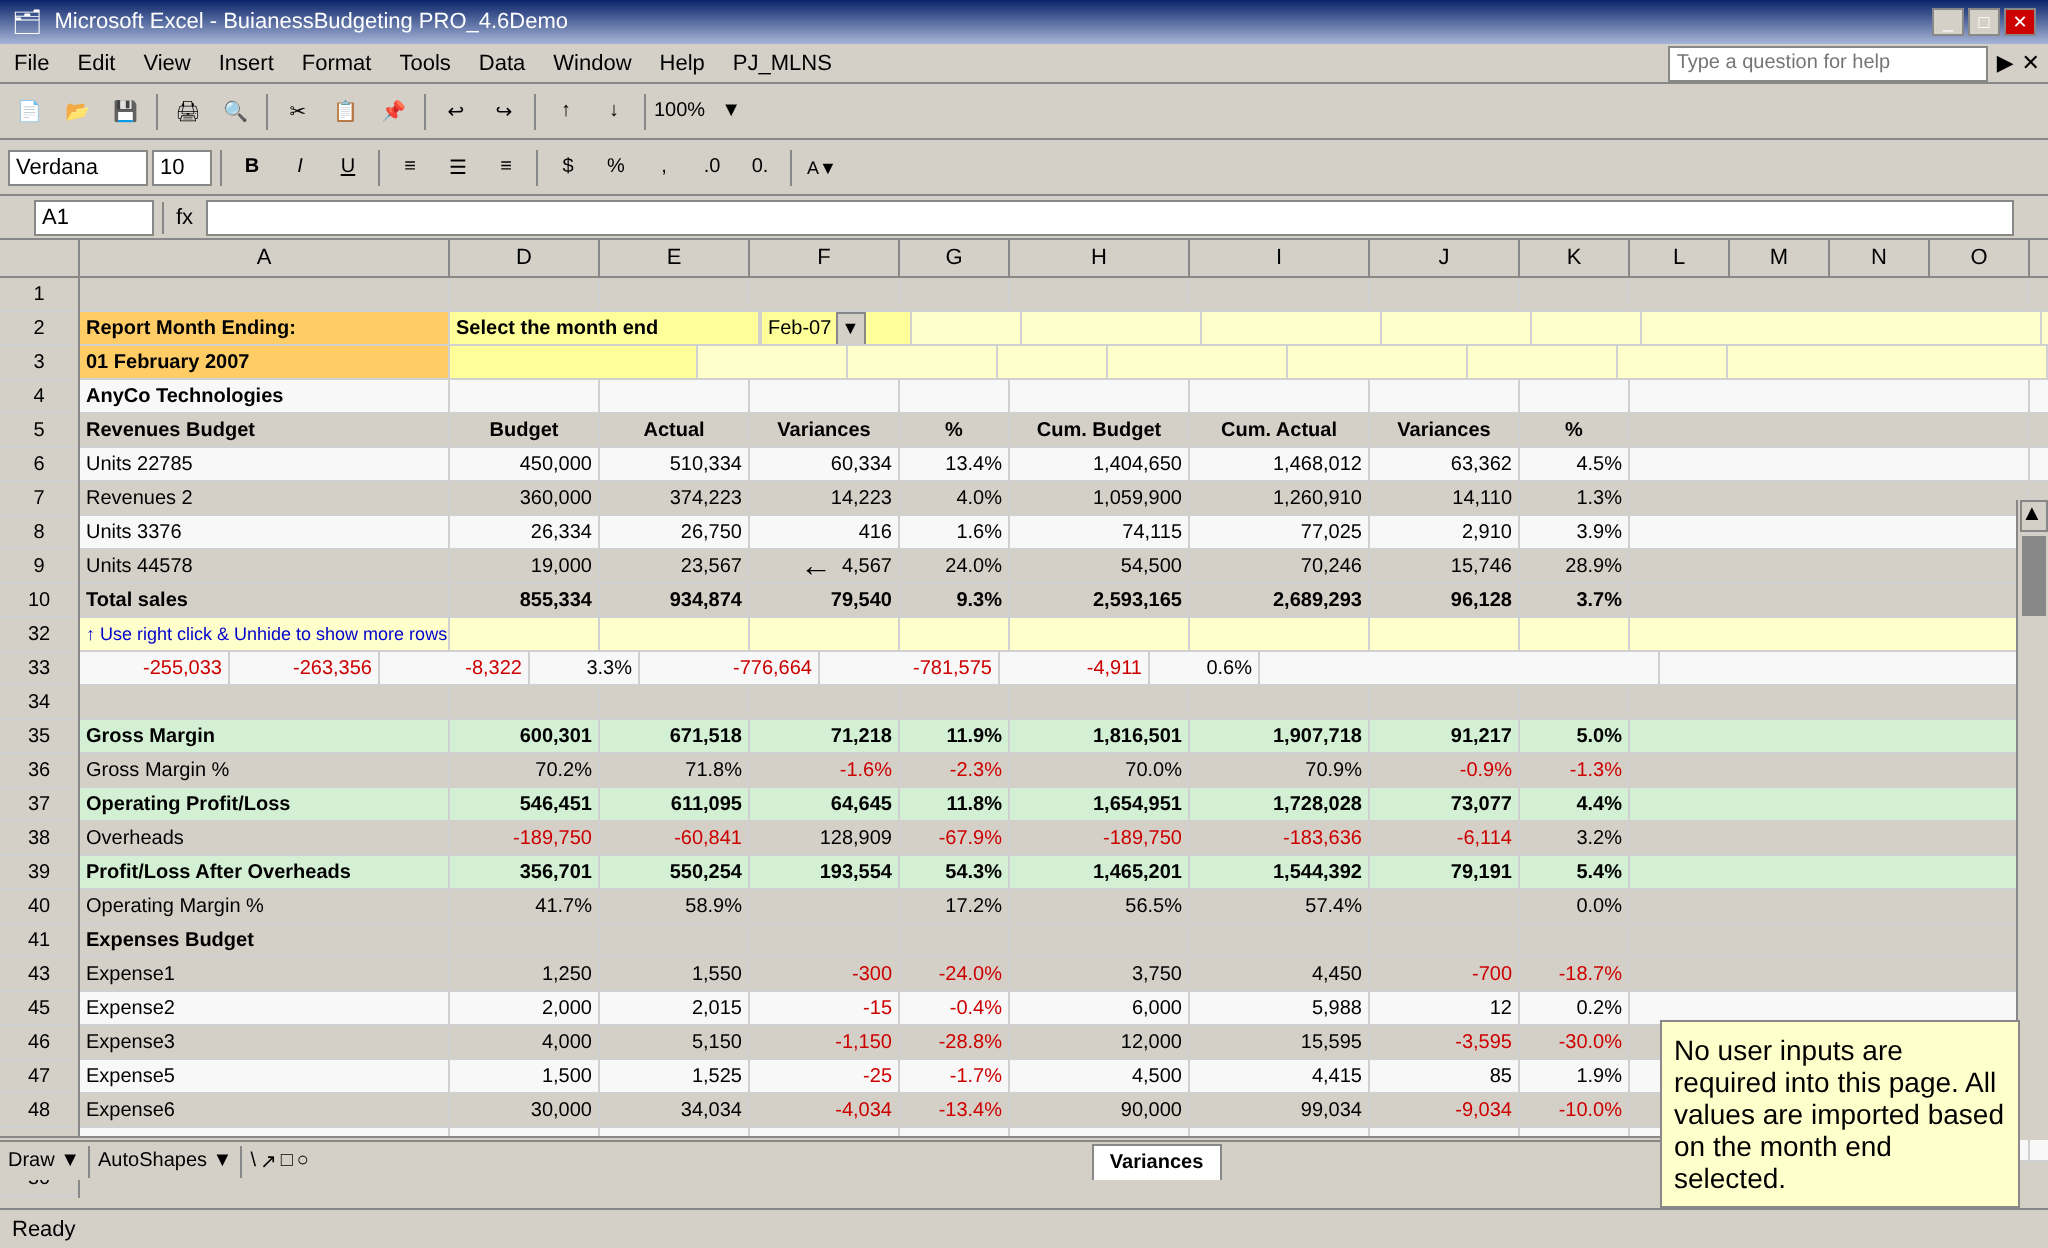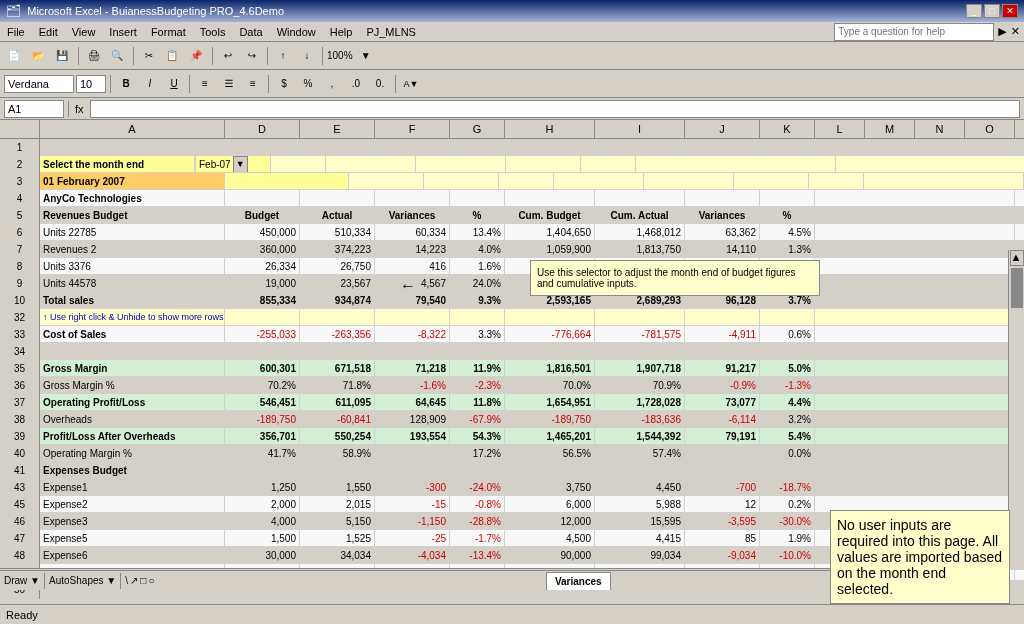--- a/index.html
+++ b/index.html
@@ -57,21 +57,21 @@
       display: flex; align-items: center; justify-content: center;
       font-size: 10px;
       cursor: pointer;
     }
     .toolbar-sep { width: 1px; height: 18px; background: #888; margin: 0 2px; }
 
     
     .formula-bar {
       background: #d4d0c8;
       border-bottom: 1px solid #888;
-      padding: 2px 4px;
+      padding: 2px 17px;
       height: 22px;
       display: flex;
       align-items: center;
       gap: 4px;
     }
     .name-box {
       width: 60px; height: 18px;
       border: 1px solid #888;
       background: white;
       font-size: 11px;
@@ -446,20 +446,21 @@
           <div class="cell c-f"></div>
           <div class="cell c-g"></div>
           <div class="cell c-h"></div>
           <div class="cell c-i"></div>
           <div class="cell c-j"></div>
           <div class="cell c-k"></div>
           <div class="cell c-l c-m c-n c-o c-p" style="width:200px;"></div>
         </div>
 
         <div class="grid-row" style="background:#ffffcc;">
+          <div class="cell c-a bold yellow-bg" style="background:#ffcc66;">Report Month Ending:</div>
           <div class="cell c-d bold" style="background:#ffff99; width:155px; min-width:155px;">Select the month end</div>
           <div class="cell c-e" style="width:0; min-width:0; padding:0;"></div>
           <div class="cell c-f" style="background:#ffff99;">
             <span style="margin-right:2px;text-align:center;">Feb-07</span>
             <span style="background:#d4d0c8; border:1px solid #888; font-size:9px; padding:0 2px; cursor:pointer;">▼</span>
           </div>
           <div class="cell c-g"></div>
           <div class="cell c-h"></div>
           <div class="cell c-i"></div>
           <div class="cell c-j"></div>
@@ -519,21 +520,21 @@
           <div class="cell" style="width:200px;"></div>
         </div>
 
         <div class="grid-row">
           <div class="cell c-a">Revenues 2</div>
           <div class="cell c-d num">360,000</div>
           <div class="cell c-e num">374,223</div>
           <div class="cell c-f num">14,223</div>
           <div class="cell c-g num">4.0%</div>
           <div class="cell c-h num">1,059,900</div>
-          <div class="cell c-i num">1,813,750</div>
+          <div class="cell c-i num">1,260,910</div>
           <div class="cell c-j num">14,110</div>
           <div class="cell c-k num">1.3%</div>
           <div class="cell" style="width:200px;"></div>
         </div>
 
         <div class="grid-row">
           <div class="cell c-a">Units 3376</div>
           <div class="cell c-d num">26,334</div>
           <div class="cell c-e num">26,750</div>
           <div class="cell c-f num">416</div>
@@ -578,21 +579,20 @@
           <div class="cell c-f"></div>
           <div class="cell c-g"></div>
           <div class="cell c-h"></div>
           <div class="cell c-i"></div>
           <div class="cell c-j"></div>
           <div class="cell c-k"></div>
           <div class="cell" style="width:200px;"></div>
         </div>
 
         <div class="grid-row">
-          <div class="cell c-a bold">Cost of Sales</div>
           <div class="cell c-d num red">-255,033</div>
           <div class="cell c-e num red">-263,356</div>
           <div class="cell c-f num red">-8,322</div>
           <div class="cell c-g num">3.3%</div>
           <div class="cell c-h num red">-776,664</div>
           <div class="cell c-i num red">-781,575</div>
           <div class="cell c-j num red">-4,911</div>
           <div class="cell c-k num">0.6%</div>
           <div class="cell" style="width:200px;"></div>
         </div>
@@ -713,21 +713,21 @@
           <div class="cell c-j num red">-700</div>
           <div class="cell c-k num red">-18.7%</div>
           <div class="cell" style="width:200px;"></div>
         </div>
 
         <div class="grid-row">
           <div class="cell c-a">Expense2</div>
           <div class="cell c-d num">2,000</div>
           <div class="cell c-e num">2,015</div>
           <div class="cell c-f num red">-15</div>
-          <div class="cell c-g num red">-0.8%</div>
+          <div class="cell c-g num red">-0.4%</div>
           <div class="cell c-h num">6,000</div>
           <div class="cell c-i num">5,988</div>
           <div class="cell c-j num">12</div>
           <div class="cell c-k num">0.2%</div>
           <div class="cell" style="width:200px;"></div>
         </div>
 
         <div class="grid-row">
           <div class="cell c-a">Expense3</div>
           <div class="cell c-d num">4,000</div>
@@ -777,23 +777,20 @@
           <div class="cell c-h num">6,000</div>
           <div class="cell c-i num">5,729</div>
           <div class="cell c-j num">271</div>
           <div class="cell c-k num">4.5%</div>
           <div class="cell" style="width:200px;"></div>
         </div>
 
       </div>
     </div>
 
-    <div class="float-box-1">
-      <span>Use this selector to adjust the month end of budget figures and cumulative inputs.</span>
-    </div>
 
     <div style="position:absolute; top:155px; left:400px; z-index:6; font-size:16px;">←</div>
 
     <div class="float-box-2">
       <span>No user inputs are required into this page. All values are imported based on the month end selected.</span>
     </div>
 
     <div class="scrollbar-v">
       <div style="background:#d4d0c8; border:1px solid #888; width:14px; height:16px; margin:0 auto;">▲</div>
       <div style="background:#888; width:12px; height:40px; margin:2px auto;"></div>

